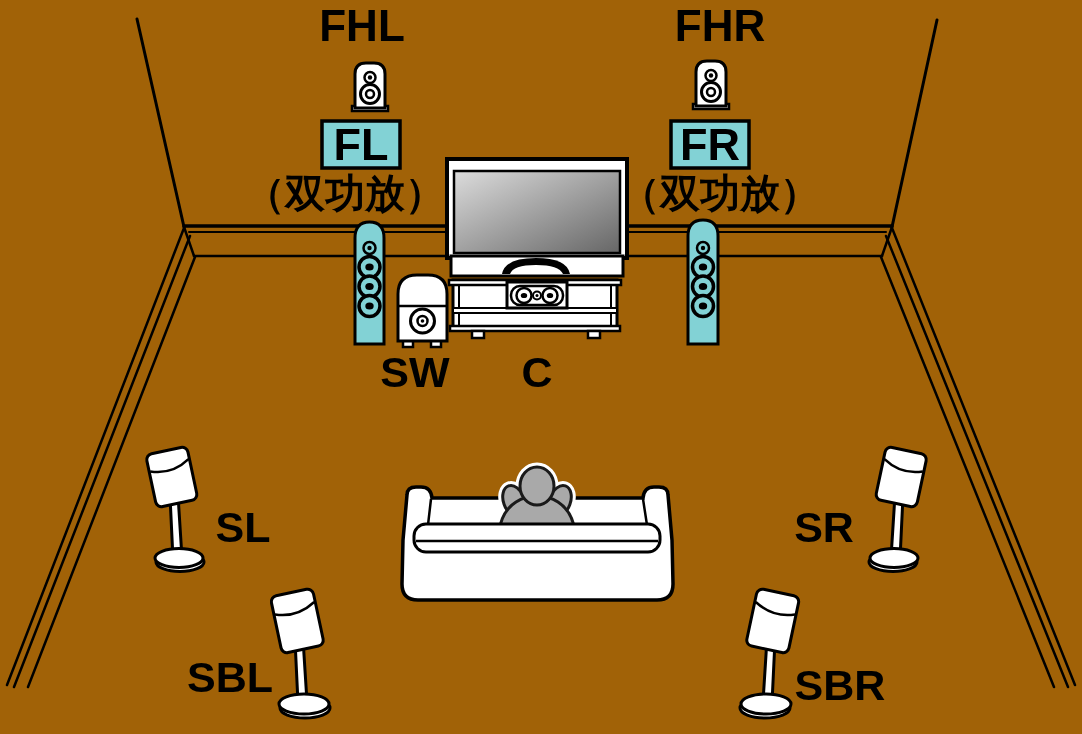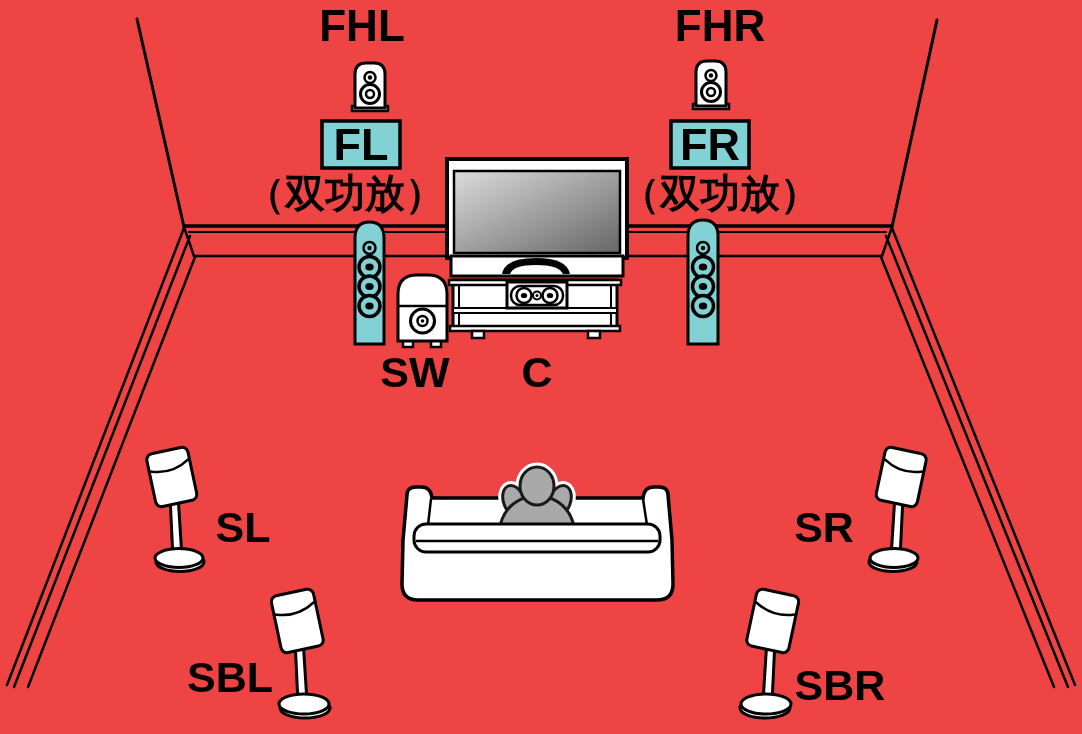--- a/index.html
+++ b/index.html
@@ -1,16 +1,16 @@
 <!DOCTYPE html>
 <html><head>
 <meta charset="utf-8">
 <style>
   html,body{margin:0;padding:0;background:#fff;}
-  #stage{position:relative;width:1082px;height:734px;background:#ef4444;overflow:hidden;
+  #stage{position:relative;width:1082px;height:734px;background:#a16207;overflow:hidden;
          font-family:"Liberation Sans","DejaVu Sans",sans-serif;}
   svg{display:block;}
   svg text{font-family:"Liberation Sans","DejaVu Sans",sans-serif;font-weight:bold;fill:#000;}
   .ln{stroke:#000;fill:none;}
   .shape{stroke:#000;fill:#fff;}
   .blk{fill:#000;stroke:none;}
 </style>
 </head>
 <body>
 

